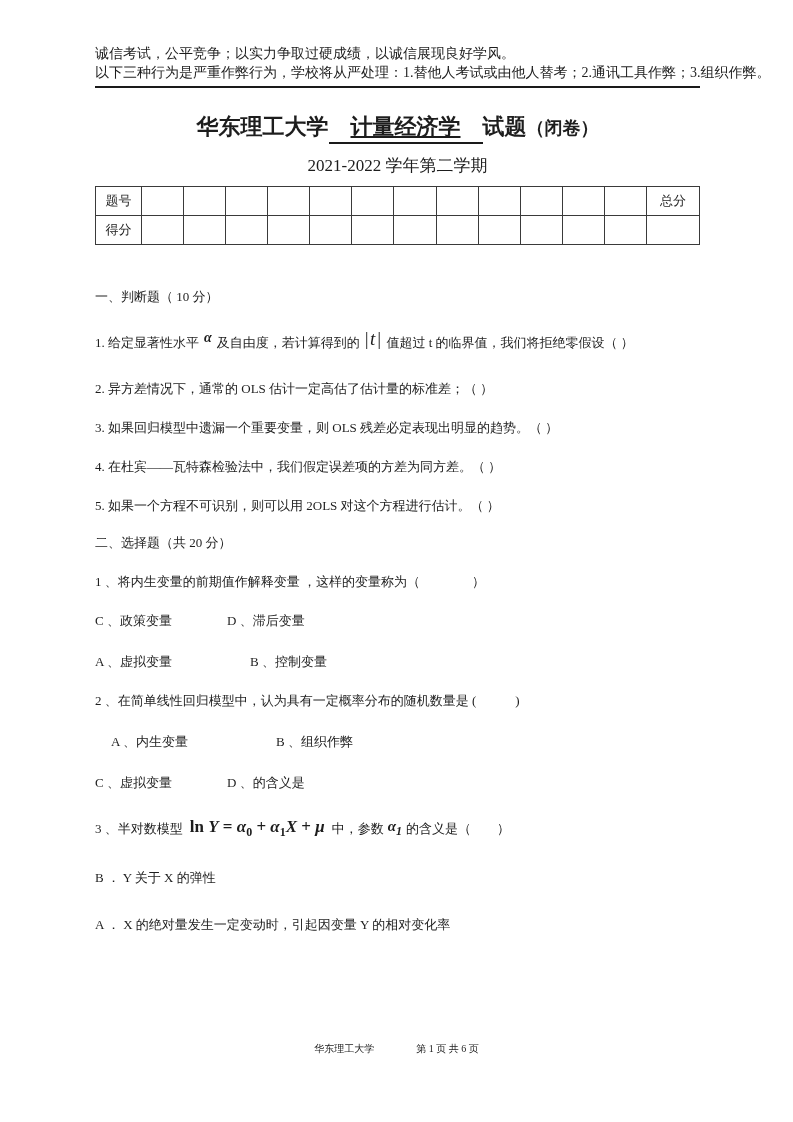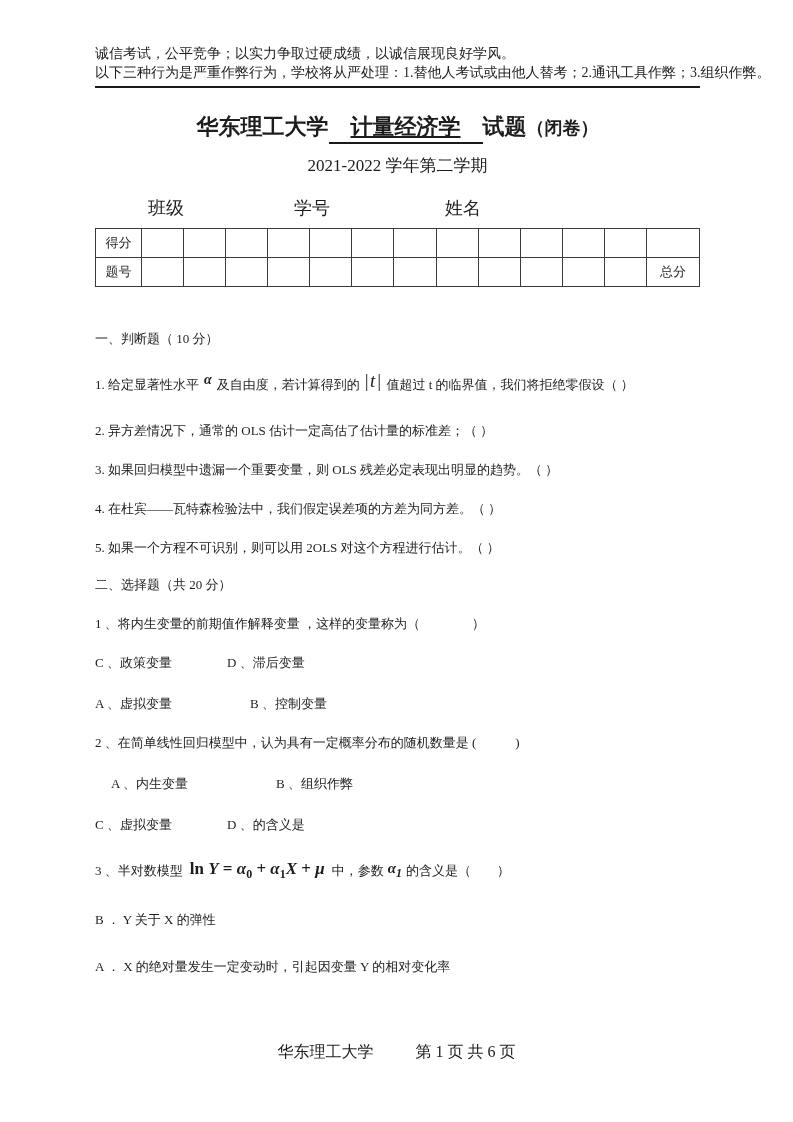--- a/index.html
+++ b/index.html
@@ -103,79 +103,74 @@
   .fml sub, .p-sub { font-size: 12px; font-weight: bold; }
   .param-alpha {
     font-style: italic; font-weight: bold;
     font-size: 15px; vertical-align: 2px; padding: 0 4px;
   }
   
   .footer {
     position: absolute;
     top: 1042px; left: 0; right: 0;
     text-align: center;
-    font-size: 16px;
+    font-size: 10px;
   }
   .footer .uni { margin-right: 42px; }
 </style>
 </head>
 <body>
 
 <div class="page">
 
   <div class="notice">
     <div>诚信考试，公平竞争；以实力争取过硬成绩，以诚信展现良好学风。</div>
     <div>以下三种行为是严重作弊行为，学校将从严处理：1.替他人考试或由他人替考；2.通讯工具作弊；3.组织作弊。</div>
   </div>
 
   <div class="title">
     <span>华东理工大学</span><span class="course">计量经济学</span><span>试题</span><span class="mode">（闭卷）</span>
   </div>
 
   <div class="semester">2021-2022 学年第二学期</div>
 
-  <div class="student-row">
-    <span class="lbl-class">班级</span>
-    <span class="lbl-id">学号</span>
-    <span class="lbl-name">姓名</span>
-  </div>
 
   <table class="score-table">
     <tbody>
         <tr>
-      <td class="c-first">得分</td>
-      <td></td>
-      <td></td>
-      <td></td>
-      <td></td>
-      <td></td>
-      <td></td>
-      <td></td>
-      <td></td>
-      <td></td>
-      <td></td>
-      <td></td>
-      <td></td>
-      <td class="c-last"></td>
+      <td class="c-first">题号</td>
+      <td></td>
+      <td></td>
+      <td></td>
+      <td></td>
+      <td></td>
+      <td></td>
+      <td></td>
+      <td></td>
+      <td></td>
+      <td></td>
+      <td></td>
+      <td></td>
+      <td class="c-last">总分</td>
     </tr>
     <tr>
-      <td class="c-first">题号</td>
-      <td></td>
-      <td></td>
-      <td></td>
-      <td></td>
-      <td></td>
-      <td></td>
-      <td></td>
-      <td></td>
-      <td></td>
-      <td></td>
-      <td></td>
-      <td></td>
-      <td class="c-last">总分</td>
+      <td class="c-first">得分</td>
+      <td></td>
+      <td></td>
+      <td></td>
+      <td></td>
+      <td></td>
+      <td></td>
+      <td></td>
+      <td></td>
+      <td></td>
+      <td></td>
+      <td></td>
+      <td></td>
+      <td class="c-last"></td>
     </tr>
   </tbody>
     </table>
 
   <div class="sec-heading">一、判断题（ 10 分）</div>
 
   <p class="q q-first q-tall">
     <span>1. 给定显著性水平</span><span class="sup-alpha">α</span><span>及自由度，若计算得到的</span><span class="abs-t">|t|</span><span>值超过 t 的临界值，我们将拒绝零假设（ ）</span>
   </p>
   <p class="q q-gap">2. 异方差情况下，通常的 OLS 估计一定高估了估计量的标准差；（ ）</p>

